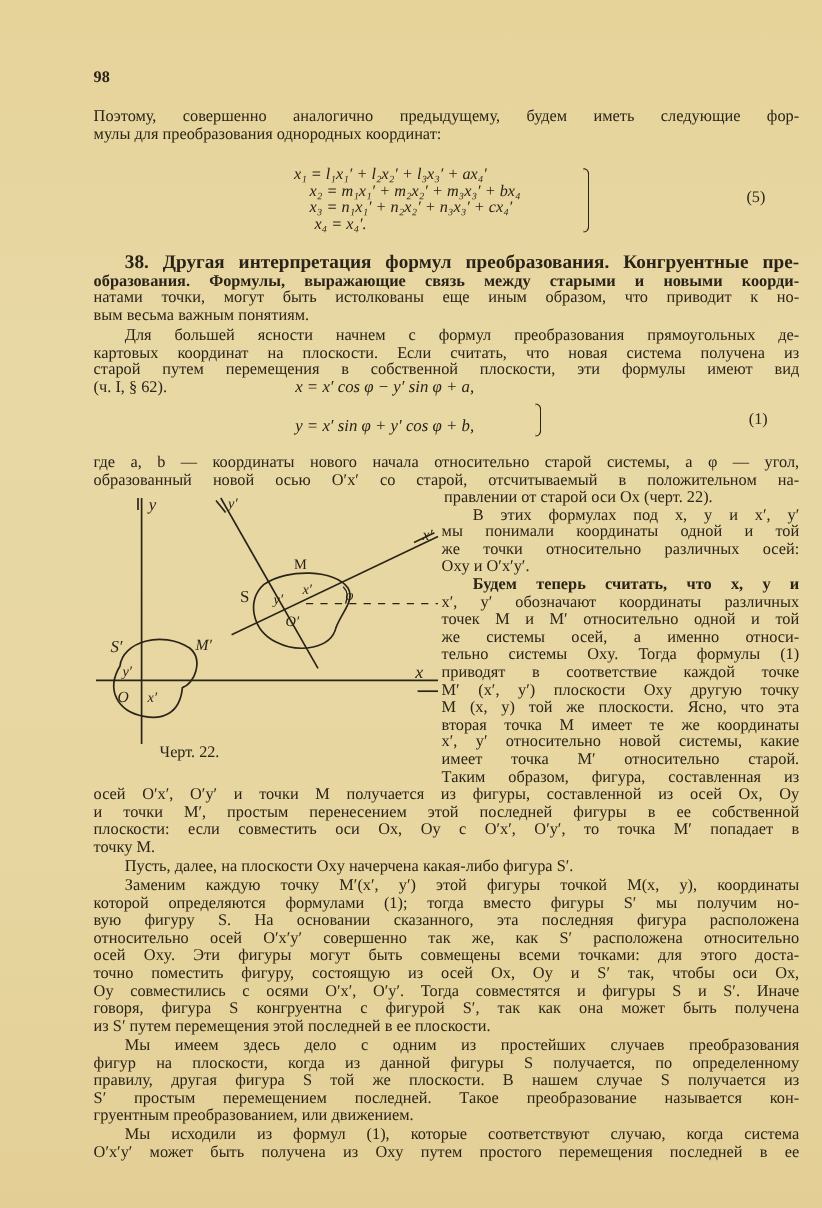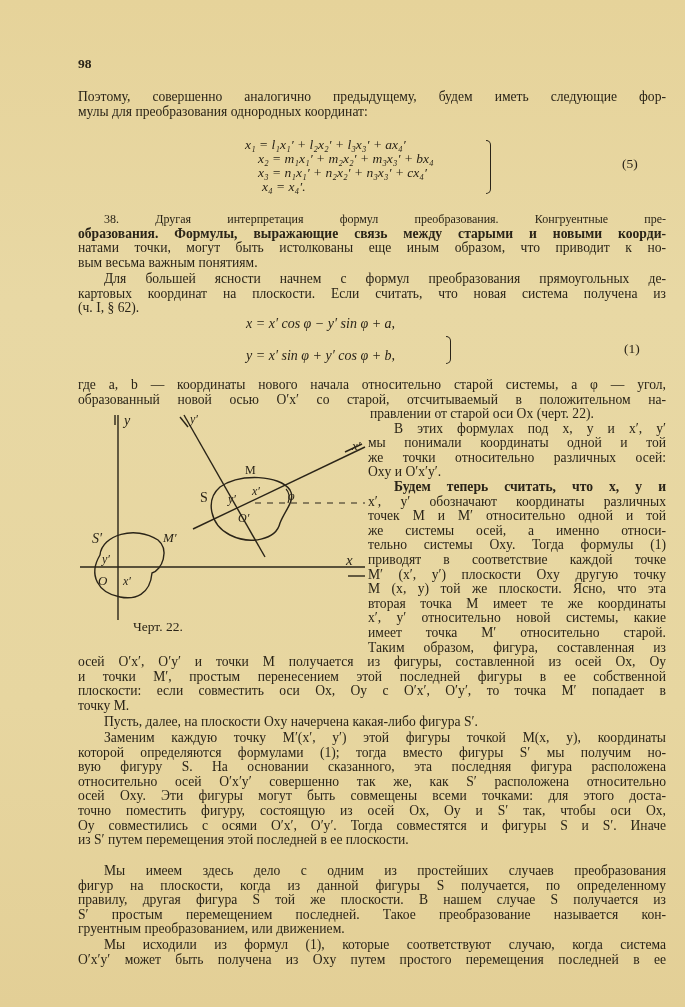--- a/index.html
+++ b/index.html
@@ -42,29 +42,30 @@
   <div>
     <div class="eq" style="left:245px; top:138px;">x₁ = l₁x₁′ + l₂x₂′ + l₃x₃′ + ax₄′</div>
     <div class="eq" style="left:258px; top:152px;">x₂ = m₁x₁′ + m₂x₂′ + m₃x₃′ + bx₄</div>
     <div class="eq" style="left:258px; top:166px;">x₃ = n₁x₁′ + n₂x₂′ + n₃x₃′ + cx₄′</div>
     <div class="eq" style="left:262px; top:180px;">x₄ = x₄′.</div>
     <div class="brace" style="left:486px; top:140px; height:52px;"></div>
     <div class="eqnum" style="left:622px; top:156px;">(5)</div>
   </div>
 
   <div class="text" style="top:212px;">
-    <span class="just" style="padding-left:26px; font-weight:normal; font-size:12px;">38. Другая интерпретация формул преобразования. Конгруентные пре-</span>
+    <span class="just" style="padding-left:26px; font-weight:bold; font-size:16px;">38. Другая интерпретация формул преобразования. Конгруентные пре-</span>
     <span class="just"><b>образования. Формулы, выражающие связь между старыми и новыми коорди-</b></span>
     <span class="just">натами точки, могут быть истолкованы еще иным образом, что приводит к но-</span>
     <span class="line">вым весьма важным понятиям.</span>
   </div>
 
   <div class="text" style="top:272px;">
     <span class="just" style="padding-left:26px;">Для большей ясности начнем с формул преобразования прямоугольных де-</span>
     <span class="just">картовых координат на плоскости. Если считать, что новая система получена из</span>
+    <span class="just">старой путем перемещения в собственной плоскости, эти формулы имеют вид</span>
     <span class="line">(ч. I, § 62).</span>
   </div>
 
   <div>
     <div class="eq" style="left:246px; top:317px; font-size:14px;">x = x′ cos φ − y′ sin φ + a,</div>
     <div class="eq" style="left:246px; top:349px; font-size:14px;">y = x′ sin φ + y′ cos φ + b,</div>
     <div class="brace" style="left:446px; top:336px; height:26px;"></div>
     <div class="eqnum" style="left:624px; top:341px;">(1)</div>
   </div>
 
@@ -150,20 +151,21 @@
   </div>
 
   <div class="text" style="top:731px;">
     <span class="just" style="padding-left:26px;">Заменим каждую точку M′(x′, y′) этой фигуры точкой M(x, y), координаты</span>
     <span class="just">которой определяются формулами (1); тогда вместо фигуры S′ мы получим но-</span>
     <span class="just">вую фигуру S. На основании сказанного, эта последняя фигура расположена</span>
     <span class="just">относительно осей O′x′y′ совершенно так же, как S′ расположена относительно</span>
     <span class="just">осей Oxy. Эти фигуры могут быть совмещены всеми точками: для этого доста-</span>
     <span class="just">точно поместить фигуру, состоящую из осей Ox, Oy и S′ так, чтобы оси Ox,</span>
     <span class="just">Oy совместились с осями O′x′, O′y′. Тогда совместятся и фигуры S и S′. Иначе</span>
+    <span class="just">говоря, фигура S конгруентна с фигурой S′, так как она может быть получена</span>
     <span class="line">из S′ путем перемещения этой последней в ее плоскости.</span>
   </div>
 
   <div class="text" style="top:864px;">
     <span class="just" style="padding-left:26px;">Мы имеем здесь дело с одним из простейших случаев преобразования</span>
     <span class="just">фигур на плоскости, когда из данной фигуры S получается, по определенному</span>
     <span class="just">правилу, другая фигура S той же плоскости. В нашем случае S получается из</span>
     <span class="just">S′ простым перемещением последней. Такое преобразование называется кон-</span>
     <span class="line">груентным преобразованием, или движением.</span>
   </div>

